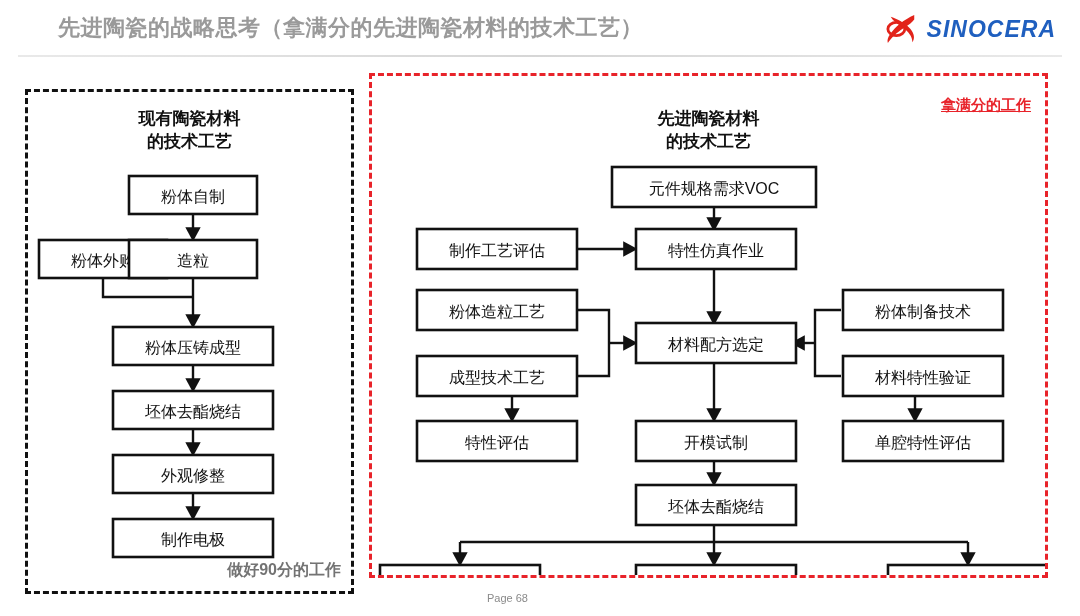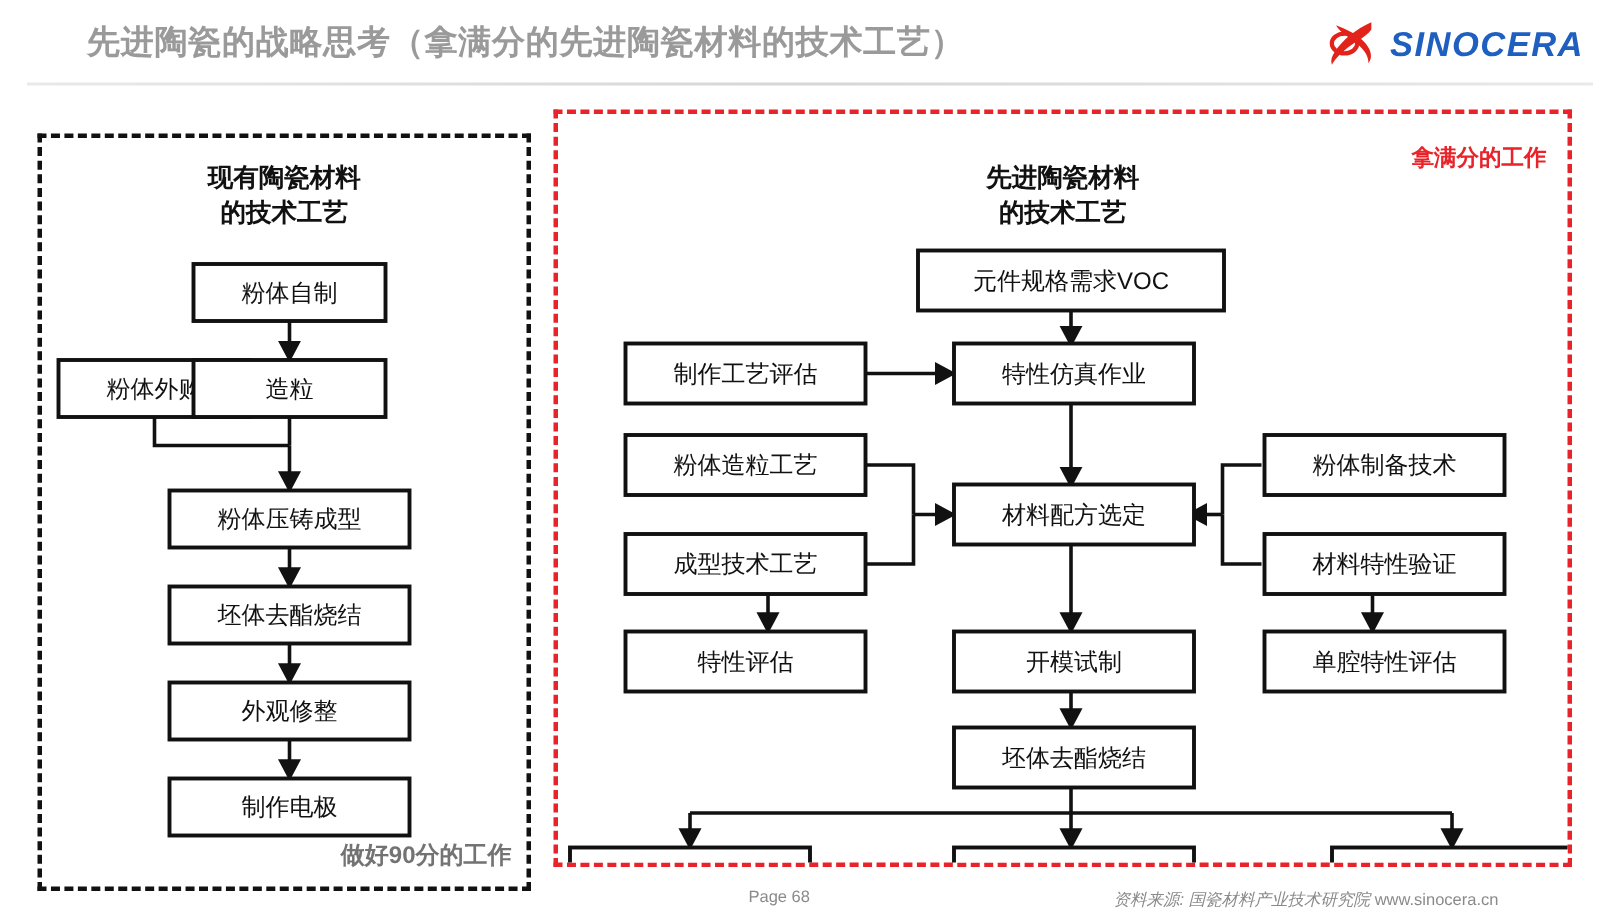--- a/index.html
+++ b/index.html
@@ -37,39 +37,39 @@
     border: 3px dashed #e8232a;
   }
   .panel-heading {
     position: absolute; width: 100%; text-align: center;
     font-size: 17px; font-weight: bold; color: #111; line-height: 1.35;
   }
   #left-heading { top: 16px; }
   #right-heading { top: 32px; }
   #right-badge {
     position: absolute; right: 14px; top: 20px;
-    font-size: 15px; font-weight: bold; color: #e8232a; white-space: nowrap;
+    font-size: 15px; font-weight: bold; color: #e8232a; white-space: nowrap; text-decoration: underline;
   }
   #left-badge {
     position: absolute; right: 10px; bottom: 10px;
     font-size: 16px; font-weight: bold; color: #737373; white-space: nowrap;
   }
 
   
   .flow { position: absolute; left: 0; top: 0; }
   .node-rect { fill: #ffffff; stroke: #111111; stroke-width: 2.6; }
   .node-text {
     font-family: "Liberation Sans", "DejaVu Sans", sans-serif;
     font-size: 16px; fill: #111; text-anchor: middle;
     dominant-baseline: central;
   }
   .edge { stroke: #111; stroke-width: 2.4; fill: none; }
 
   
-  #footer { position: absolute; left: 12px; bottom: 0; width: 1001px; height: 30px; }
+  #footer { position: absolute; left: 0; bottom: 0; width: 1001px; height: 30px; }
   #page-number {
     position: absolute; left: 487px; top: 6px;
     font-size: 11px; color: #8a8a8a;
   }
   #source-note {
     position: absolute; right: 14px; top: 6px;
     font-size: 11px; color: #8a8a8a; font-style: italic; white-space: nowrap;
   }
   #source-url { font-style: normal; }
 </style>
@@ -247,19 +247,15 @@
       </g>
       <g>
         <rect class="node-rect" x="516" y="489" width="160" height="40"></rect>
         <text class="node-text" x="596" y="510">生产质量评估</text>
       </g>
     </svg>
   </div>
 
   <div id="footer">
     <div id="page-number">Page 68</div>
-    <div id="source-note">
-      <span>资料来源: 国瓷材料产业技术研究院</span>
-      <span id="source-url">www.sinocera.cn</span>
-    </div>
   </div>
 
 </div>
 
 </body></html>

